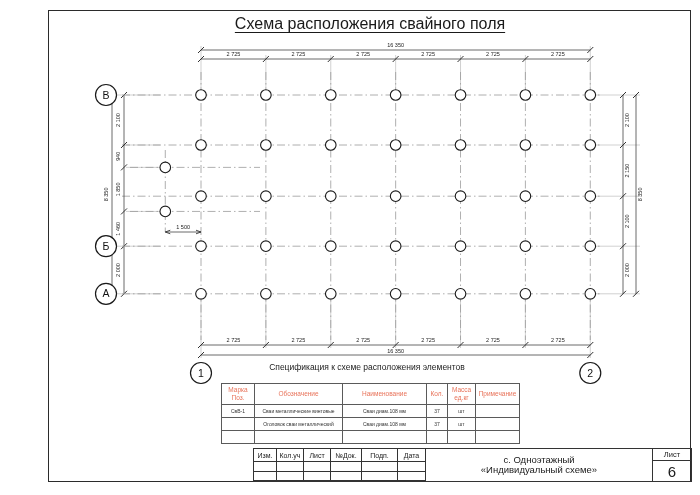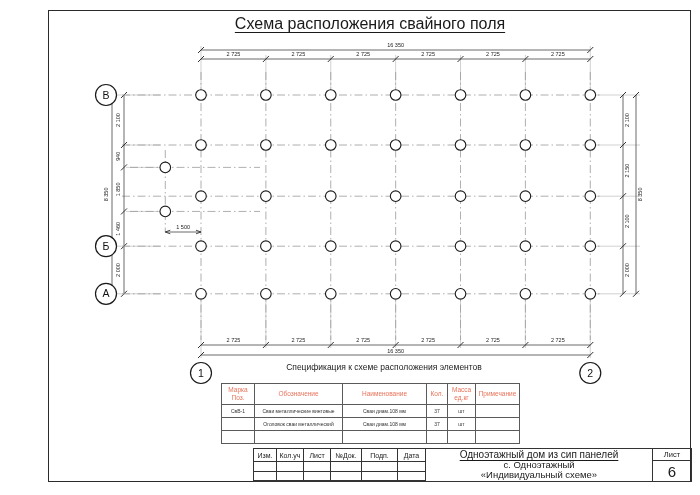--- a/index.html
+++ b/index.html
@@ -4,21 +4,21 @@
 <style>
   html,body{margin:0;padding:0;background:#ffffff;}
   .sheet{position:relative;width:700px;height:495px;background:#fff;overflow:hidden;
          font-family:"Liberation Sans",sans-serif;color:#1a1a1a;}
   .frame{position:absolute;left:48px;top:10px;width:643px;height:472px;
          border:1.6px solid #2b2b2b;box-sizing:border-box;}
   .dwg-title{position:absolute;left:48px;top:15px;width:644px;text-align:center;
          font-size:16px;font-weight:400;}
   .dwg-title span{text-decoration:underline;text-underline-offset:3px;}
   #dwg{position:absolute;left:0;top:0;}
-  .spec-title{position:absolute;left:207px;top:362px;width:354px;text-align:center;
+  .spec-title{position:absolute;left:190px;top:362px;width:354px;text-align:center;
          font-size:8.5px;color:#222;}
   table.spec{position:absolute;left:221px;top:383px;border-collapse:collapse;
          table-layout:fixed;}
   table.spec td,table.spec th{border:1px solid #5a5a5a;padding:0;margin:0;
          text-align:center;vertical-align:middle;overflow:hidden;}
   table.spec th{font-weight:400;font-size:6.5px;line-height:1.2;white-space:pre-line;}
   table.spec td{font-size:5px;color:#333;}
   .tblock{position:absolute;left:253px;top:448px;width:439px;height:34px;
          border:1px solid #333;box-sizing:border-box;display:flex;}
   .tb-mini{display:grid;grid-template-columns:23px 27px 27px 31px 36px 28px;
@@ -270,21 +270,20 @@
         <div></div>
         <div></div>
         <div></div>
         <div></div>
         <div></div>
         <div></div>
         <div></div>
         <div></div>
       </div>
     <div class="tb-center">
-      <div class="l1">Одноэтажный дом из сип панелей</div>
       <div class="l2">с. Одноэтажный</div>
       <div class="l3">«Индивидуальный схеме»</div>
     </div>
     <div class="tb-sheet">
       <div class="lbl">Лист</div>
       <div class="num">6</div>
     </div>
   </div>
 </div>
 

